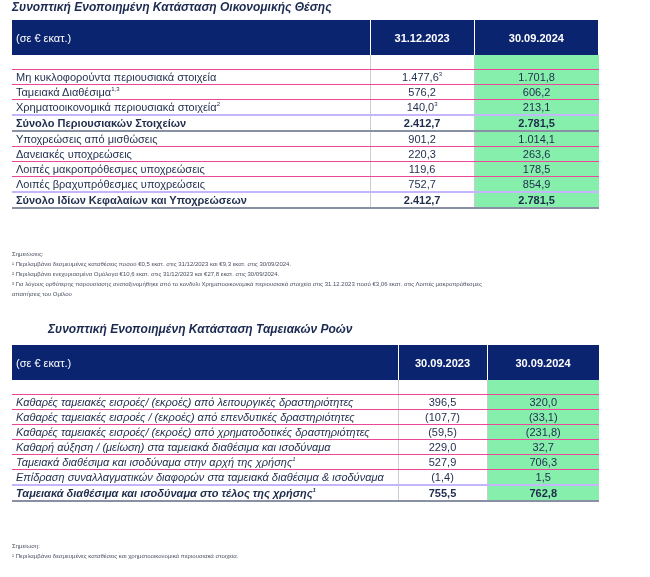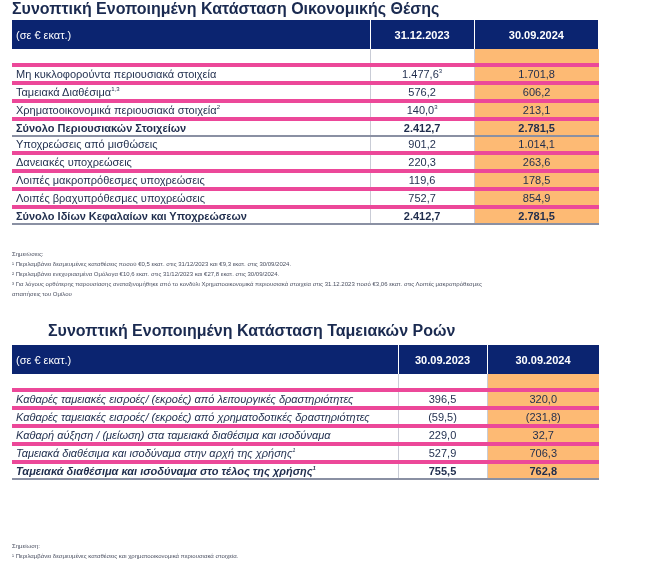--- a/index.html
+++ b/index.html
@@ -1,27 +1,27 @@
 <!DOCTYPE html>
 <html><head>
 <meta charset="utf-8">
 <style>
   html, body { margin:0; padding:0; background:#ffffff; }
   body { width:650px; height:577px; position:relative; overflow:hidden;
          font-family:"Liberation Sans", sans-serif; color:#1f2d4d; }
-  .title { position:absolute; left:12px; font-weight:bold; font-size:16px; color:#1a2a50; }
+  .title { position:absolute; left:12px; font-weight:bold; font-size:12px; color:#1a2a50;font-style:italic; }
   table { position:absolute; left:12px; border-collapse:collapse; table-layout:fixed; font-size:11px; }
-  th { background:#0b2470; color:#ffffff; font-weight:bold; height:29px; padding:0 4px; font-size:11px;
+  th { background:#0b2470; color:#ffffff; font-weight:bold; height:35px; padding:0 4px; font-size:11px;
        border-right:1px solid #ffffff; }
   th.lbl { text-align:left; font-weight:normal; }
-  td { height:14px; padding:0 4px; border-bottom:4px solid #ec4899; line-height:13px; vertical-align:bottom; }
+  td { height:14px; padding:0 4px; border-bottom:1px solid #ec4899; line-height:13px; vertical-align:bottom; }
   td.num { text-align:center; border-left:1px solid #c9ccd6; }
-  td.c2 { background:#fdba74;margin-left:8px; }
+  td.c2 { background:#86efac;margin-left:8px; }
   td.lbl { text-align:left; white-space:nowrap; overflow:hidden; }
-  tr.total td { font-weight:bold; border-top:2px solid #f97316; border-bottom:2px solid #8a90a3; }
+  tr.total td { font-weight:bold; border-top:2px solid #c4b5fd; border-bottom:2px solid #8a90a3; }
   tr.blank td { height:14px; }
   sup { font-size:6px; vertical-align:super; line-height:0; }
   .cf td.lbl { white-space:normal;font-style:italic; }
   .notes { position:absolute; left:12px; font-size:6px; color:#4a4f60; line-height:10px; width:620px; }
   .notes div { white-space:nowrap; }
 </style>
 </head>
 <body>
 
 <div class="title" style="top:0px;">Συνοπτική Ενοποιημένη Κατάσταση Οικονομικής Θέσης</div>
@@ -121,33 +121,43 @@
         <td class="lbl"></td>
         <td class="num"></td>
         <td class="num c2"></td>
       </tr>
       <tr>
         <td class="lbl"><span>Καθαρές ταμειακές εισροές/ (εκροές) από λειτουργικές δραστηριότητες</span></td>
         <td class="num"><span>396,5</span></td>
         <td class="num c2">320,0</td>
       </tr>
       <tr>
+        <td class="lbl"><span>Καθαρές ταμειακές εισροές / (εκροές) από επενδυτικές δραστηριότητες</span></td>
+        <td class="num"><span>(107,7)</span></td>
+        <td class="num c2">(33,1)</td>
+      </tr>
+      <tr>
         <td class="lbl"><span>Καθαρές ταμειακές εισροές/ (εκροές) από χρηματοδοτικές δραστηριότητες</span></td>
         <td class="num"><span>(59,5)</span></td>
         <td class="num c2">(231,8)</td>
       </tr>
       <tr>
         <td class="lbl"><span>Καθαρή αύξηση / (μείωση) στα ταμειακά διαθέσιμα και ισοδύναμα</span></td>
         <td class="num"><span>229,0</span></td>
         <td class="num c2">32,7</td>
       </tr>
       <tr>
         <td class="lbl"><span>Ταμειακά διαθέσιμα και ισοδύναμα στην αρχή της χρήσης</span><sup>1</sup></td>
         <td class="num"><span>527,9</span></td>
         <td class="num c2">706,3</td>
+      </tr>
+      <tr>
+        <td class="lbl"><span>Επίδραση συναλλαγματικών διαφορών στα ταμειακά διαθέσιμα &amp; ισοδύναμα</span></td>
+        <td class="num"><span>(1,4)</span></td>
+        <td class="num c2">1,5</td>
       </tr>
       <tr class="total">
         <td class="lbl"><span>Ταμειακά διαθέσιμα και ισοδύναμα στο τέλος της χρήσης</span><sup>1</sup></td>
         <td class="num"><span>755,5</span></td>
         <td class="num c2">762,8</td>
       </tr>
     </tbody>
 </table>
 
 <div class="notes" id="cf-notes" style="top:541px;">

